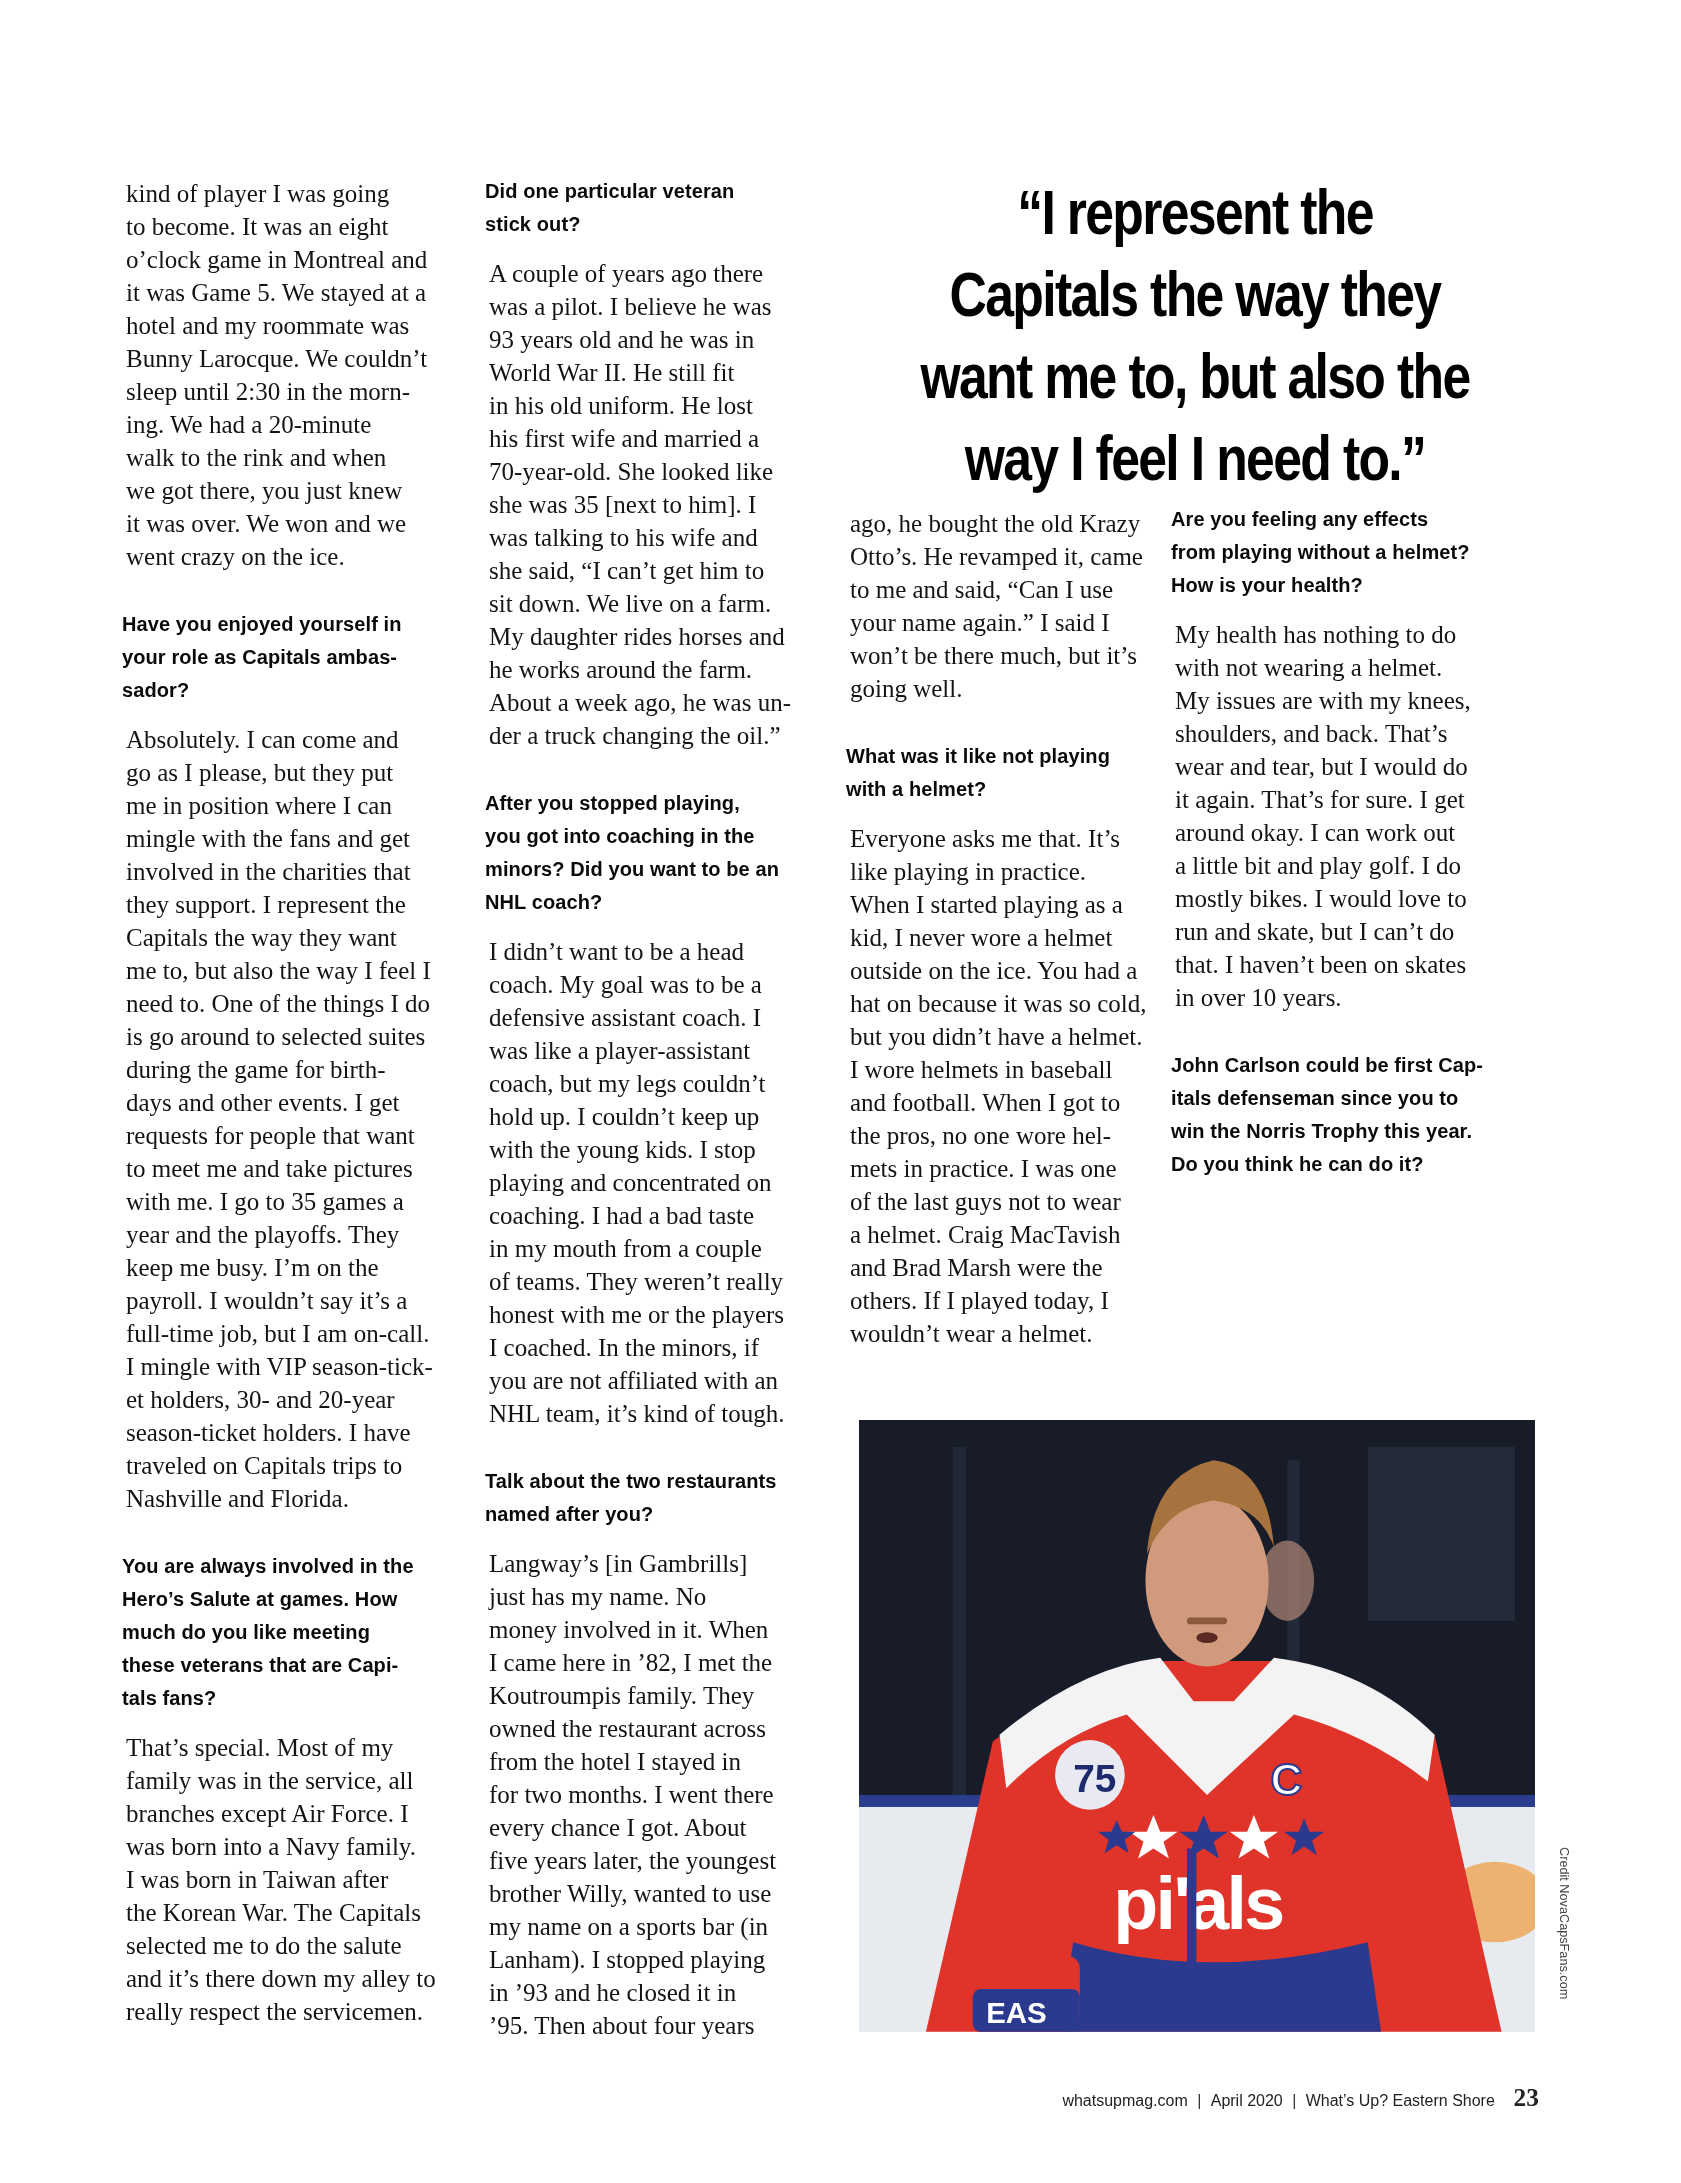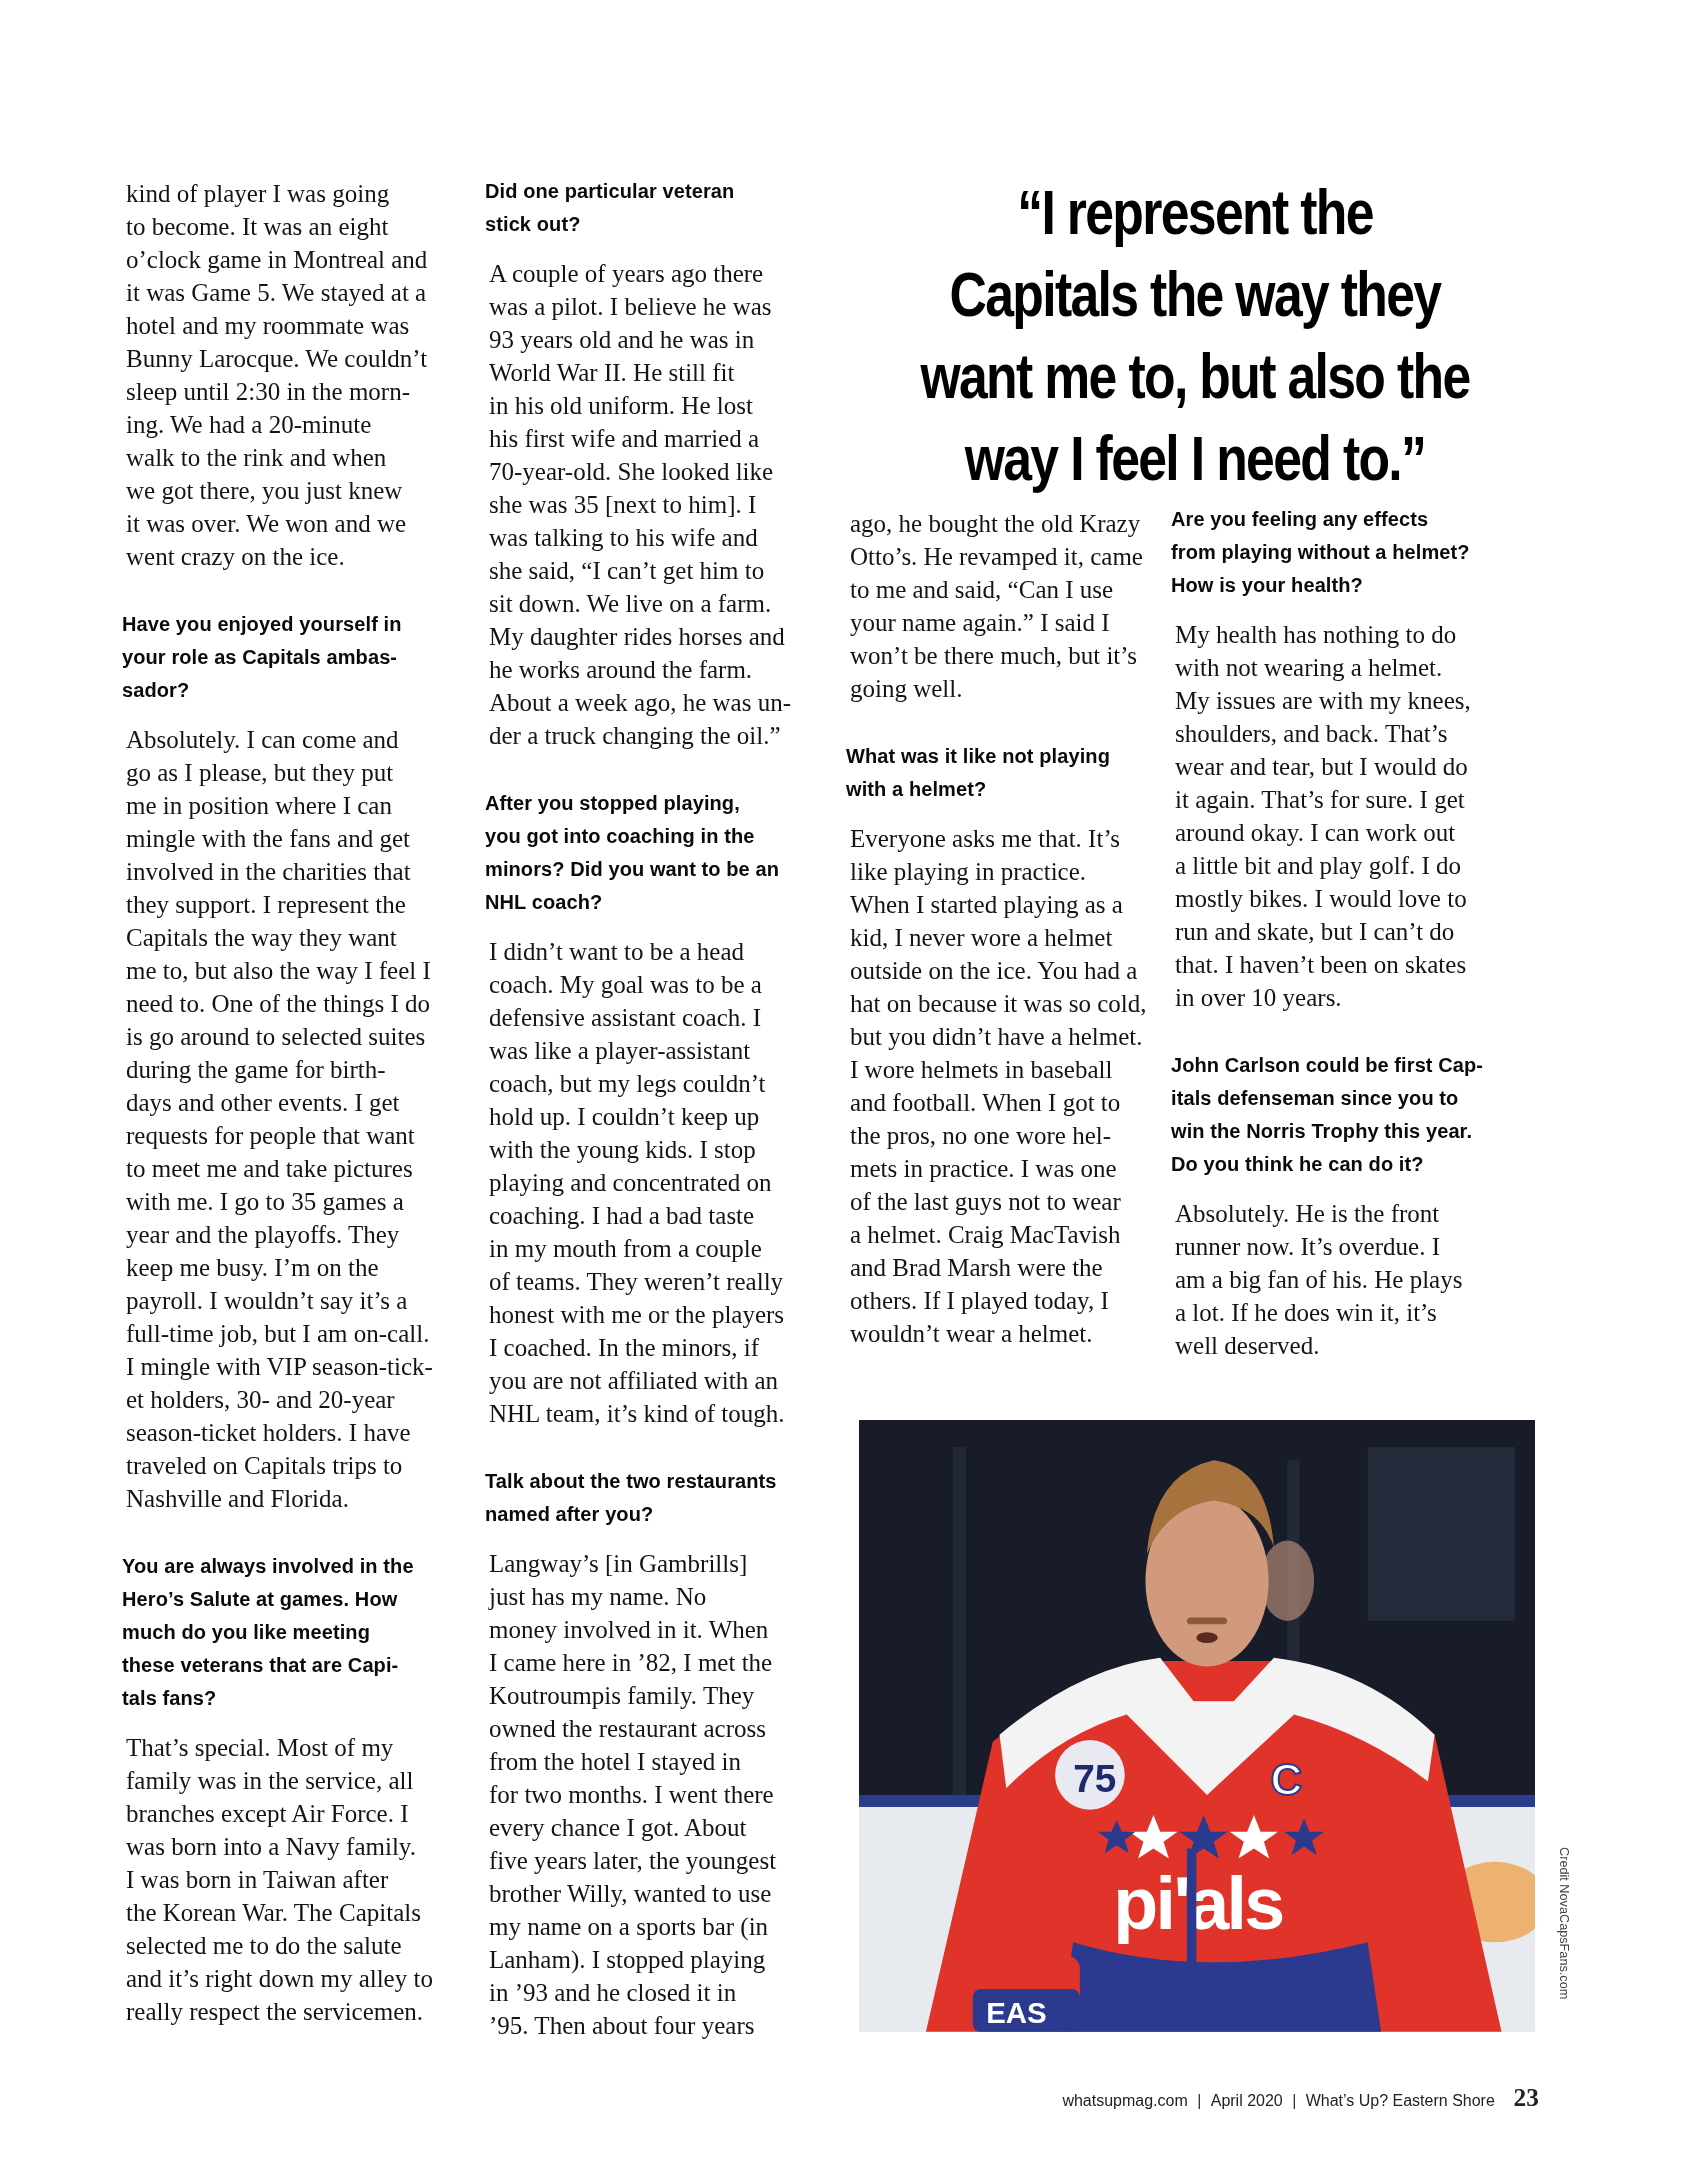--- a/index.html
+++ b/index.html
@@ -86,21 +86,21 @@
     </p>
   <div class="gap-after-q"></div>
   <p class="para">
       <span class="ln">That’s special. Most of my</span>
       <span class="ln">family was in the service, all</span>
       <span class="ln">branches except Air Force. I</span>
       <span class="ln">was born into a Navy family.</span>
       <span class="ln">I was born in Taiwan after</span>
       <span class="ln">the Korean War. The Capitals</span>
       <span class="ln">selected me to do the salute</span>
-      <span class="ln">and it’s right down my alley to</span>
+      <span class="ln">and it’s there down my alley to</span>
       <span class="ln">really respect the servicemen.</span>
     </p>
 </div>
 
 <div class="col" id="col2" style="left:485px; top:175px; width:335px;">
   <p class="q">
       <span class="ln">Did one particular veteran</span>
       <span class="ln">stick out?</span>
     </p>
   <div class="gap-after-q"></div>
@@ -235,27 +235,20 @@
       <span class="ln">in over 10 years.</span>
     </p>
   <div class="gap-section"></div>
   <p class="q">
       <span class="ln">John Carlson could be first Cap-</span>
       <span class="ln">itals defenseman since you to</span>
       <span class="ln">win the Norris Trophy this year.</span>
       <span class="ln">Do you think he can do it?</span>
     </p>
   <div class="gap-after-q"></div>
-  <p class="para">
-      <span class="ln">Absolutely. He is the front</span>
-      <span class="ln">runner now. It’s overdue. I</span>
-      <span class="ln">am a big fan of his. He plays</span>
-      <span class="ln">a lot. If he does win it, it’s</span>
-      <span class="ln">well deserved.</span>
-    </p>
 </div>
 
 <div id="photo">
   <svg width="676" height="612" viewBox="0 0 1010 914">
 
     <rect x="0" y="0" width="1010" height="560" fill="#171c28"></rect>
     <rect x="140" y="40" width="20" height="520" fill="#262d3c" opacity="0.7"></rect>
     <rect x="640" y="60" width="18" height="500" fill="#2a3242" opacity="0.6"></rect>
     <rect x="760" y="40" width="220" height="260" fill="#3a4658" opacity="0.35"></rect>
     <rect x="0" y="560" width="1010" height="18" fill="#2a3d8c"></rect>

